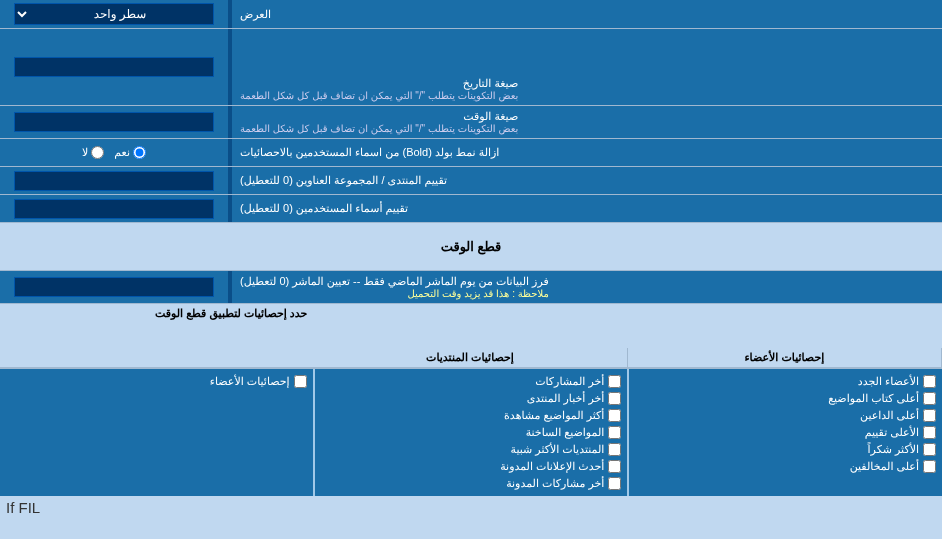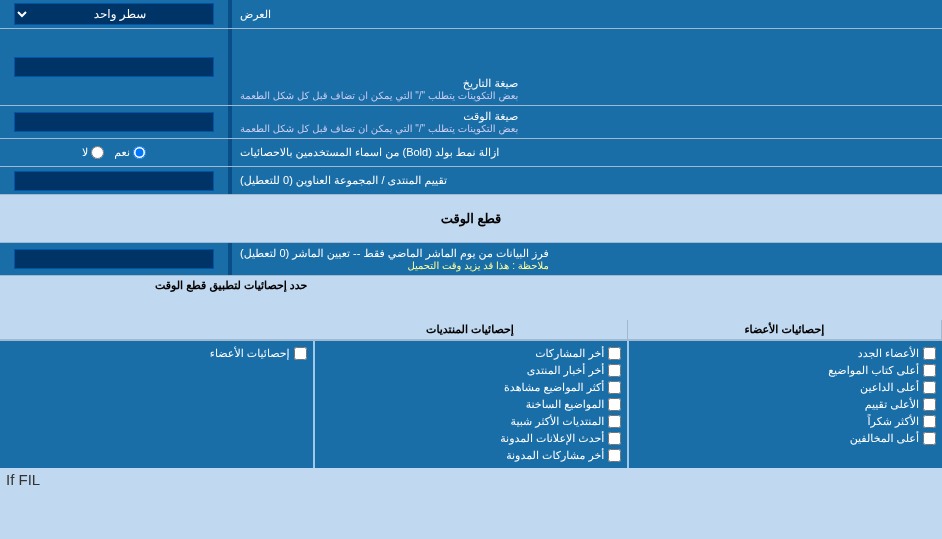--- a/index.html
+++ b/index.html
@@ -193,20 +193,28 @@
 
   <div class="row">
     <div class="row-label">
       <span>تقييم المنتدى / المجموعة العناوين (0 للتعطيل)</span>
     </div>
     <div class="row-input">
       <input type="text" style="">
     </div>
   </div>
 
+  <div class="row">
+    <div class="row-label">
+      <span>تقييم أسماء المستخدمين (0 للتعطيل)</span>
+    </div>
+    <div class="row-input">
+      <input type="text" style="">
+    </div>
+  </div>
 
 
   <div class="section-header">
     <span>قطع الوقت</span>
   </div>
 
   <div class="row">
     <div class="row-label">
       <div style="text-align:right;">
         <div>فرز البيانات من يوم الماشر الماضي فقط -- تعيين الماشر (0 لتعطيل)</div>

